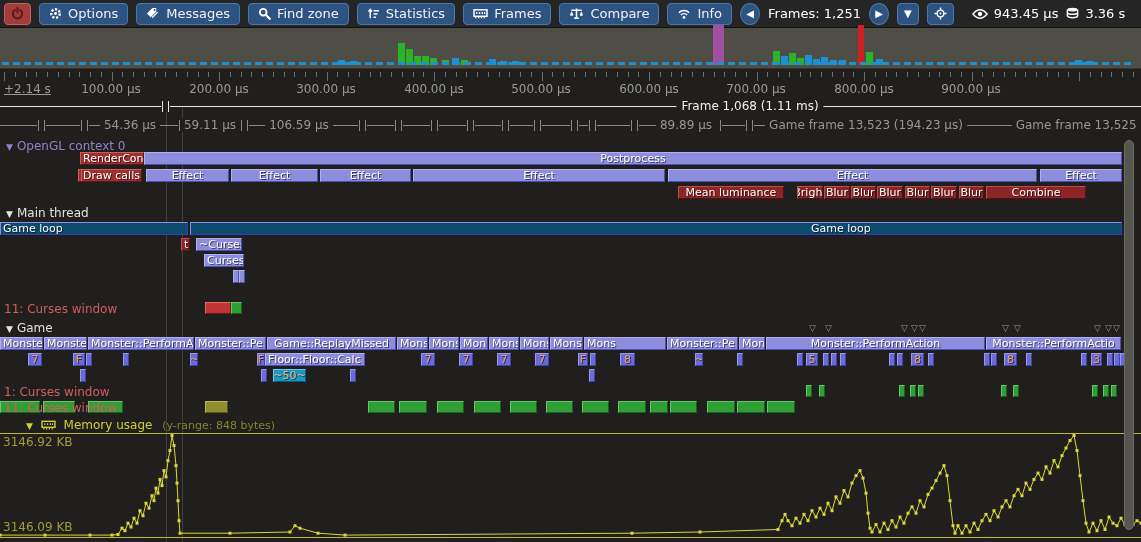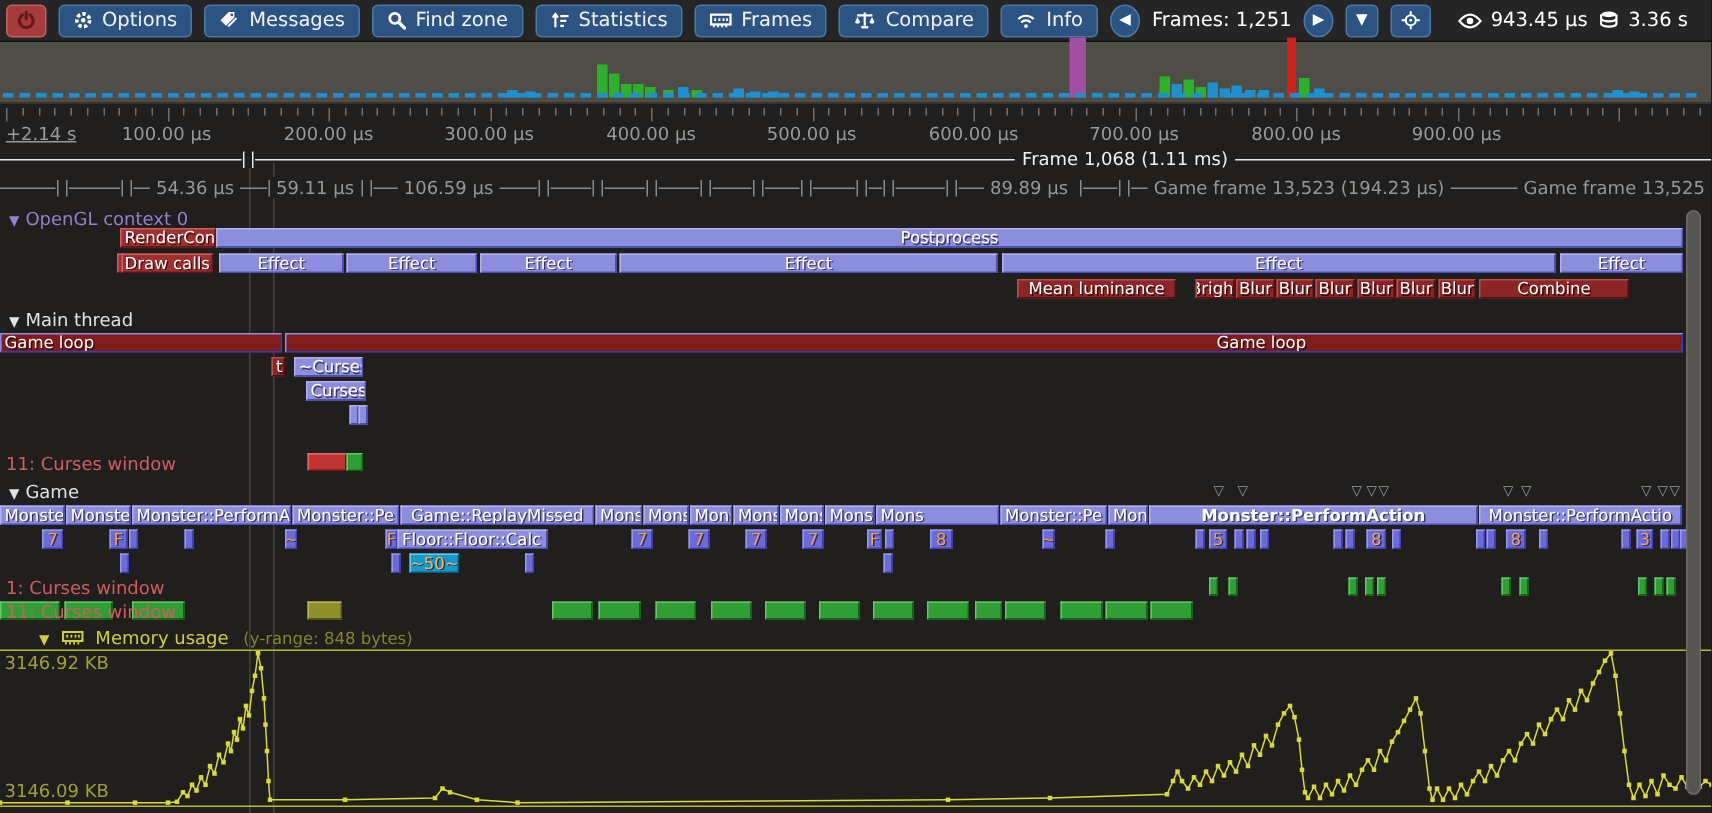--- a/index.html
+++ b/index.html
@@ -49,21 +49,21 @@
   .sec-hdr{position:absolute;font-size:12px;white-space:nowrap;cursor:pointer;}
   .tri{font-size:9px;margin-right:4px;}
   .hdr-gl{color:#9181ce;} .hdr-white{color:#e2e2e2;} .hdr-mem{color:#cfcf3d;margin-left:20px;}
   .hdr-sub{color:#84842c;font-size:11px;}
   .row{position:absolute;left:0;width:1141px;height:13px;}
   .zone{position:absolute;top:0;height:13px;box-sizing:border-box;display:flex;align-items:center;
         justify-content:flex-start;overflow:hidden;font-size:11px;line-height:11px;color:#fff;
         white-space:nowrap;padding:0 2px;text-shadow:1px 1px 0 rgba(0,0,0,.6);cursor:pointer;}
   .tc{justify-content:center;}
   .lav{background:#8d8dde;border:1px solid;border-color:#b0b0ee #4d4db8 #4d4db8 #b0b0ee;}
-  .gameloop{background:#7f1d1d;border:1px solid;border-color:#8f8fe8 #3b3bb0 #3b3bb0 #8f8fe8;}
+  .gameloop{background:#0c4a6e;border:1px solid;border-color:#8f8fe8 #3b3bb0 #3b3bb0 #8f8fe8;}
   .red{background:#a03030;border:1px solid;border-color:#c86060 #5e1616 #5e1616 #c86060;}
   .darkred{background:#8c2525;border:1px solid;border-color:#b85050 #521010 #521010 #b85050;}
   .num{background:#6a6ad8;border:1px solid;border-color:#9898ea #4040ae #4040ae #9898ea;color:#f0a058;justify-content:center;}
   .cyan{background:#1898c8;border:1px solid;border-color:#60d0f0 #0a5a7a #0a5a7a #60d0f0;color:#ffb060;}
   .greenbar{background:#2f9e35;border:1px solid;border-color:#62c868 #176219 #176219 #62c868;height:12px;}
   .redbar{background:#c03434;border:1px solid;border-color:#e06a6a #701414 #701414 #e06a6a;height:12px;}
   .olive{background:#8f8f2e;border:1px solid;border-color:#b8b85a #55551a #55551a #b8b85a;height:12px;}
   .lock-label{position:absolute;left:4px;font-size:12px;color:#d05e5e;white-space:nowrap;z-index:3;cursor:pointer;}
   .marker{position:absolute;top:0;color:#9a9a9a;font-size:9px;line-height:9px;}
   
@@ -569,21 +569,21 @@
       <div class="zone lav tc" style="left: 267px; width: 129px;">Game::ReplayMissed</div>
       <div class="zone lav" style="left: 397px; width: 31px;">Monst</div>
       <div class="zone lav" style="left: 429px; width: 30px;">Monst</div>
       <div class="zone lav" style="left: 460px; width: 28px;">Monst</div>
       <div class="zone lav" style="left: 489px; width: 30px;">Monst</div>
       <div class="zone lav" style="left: 520px; width: 29px;">Monst</div>
       <div class="zone lav" style="left: 550px; width: 33px;">Monste</div>
       <div class="zone lav" style="left: 584px; width: 82px;">Mons</div>
       <div class="zone lav" style="left: 667px; width: 71px;">Monster::Pe</div>
       <div class="zone lav" style="left: 739px; width: 26px;">Mons</div>
-      <div class="zone lav tc" style="left: 766px; width: 219px; font-weight: bold;">Monster::PerformAction</div>
+      <div class="zone lav tc" style="left: 766px; width: 219px;">Monster::PerformAction</div>
       <div class="zone lav tc" style="left: 986px; width: 135px;">Monster::PerformActio</div>
     </div>
   <div class="row" style="top:353px;">
       <div class="zone num" style="left: 28px; width: 14px;">7</div>
       <div class="zone num" style="left: 73px; width: 12px;">F</div>
       <div class="zone num" style="left: 86px; width: 4px;"></div>
       <div class="zone num" style="left: 123px; width: 4px;"></div>
       <div class="zone num" style="left: 190px; width: 8px;">~</div>
       <div class="zone num" style="left: 257px; width: 8px;">F</div>
       <div class="zone lav" style="left: 265px; width: 100px;">Floor::Floor::Calc</div>

